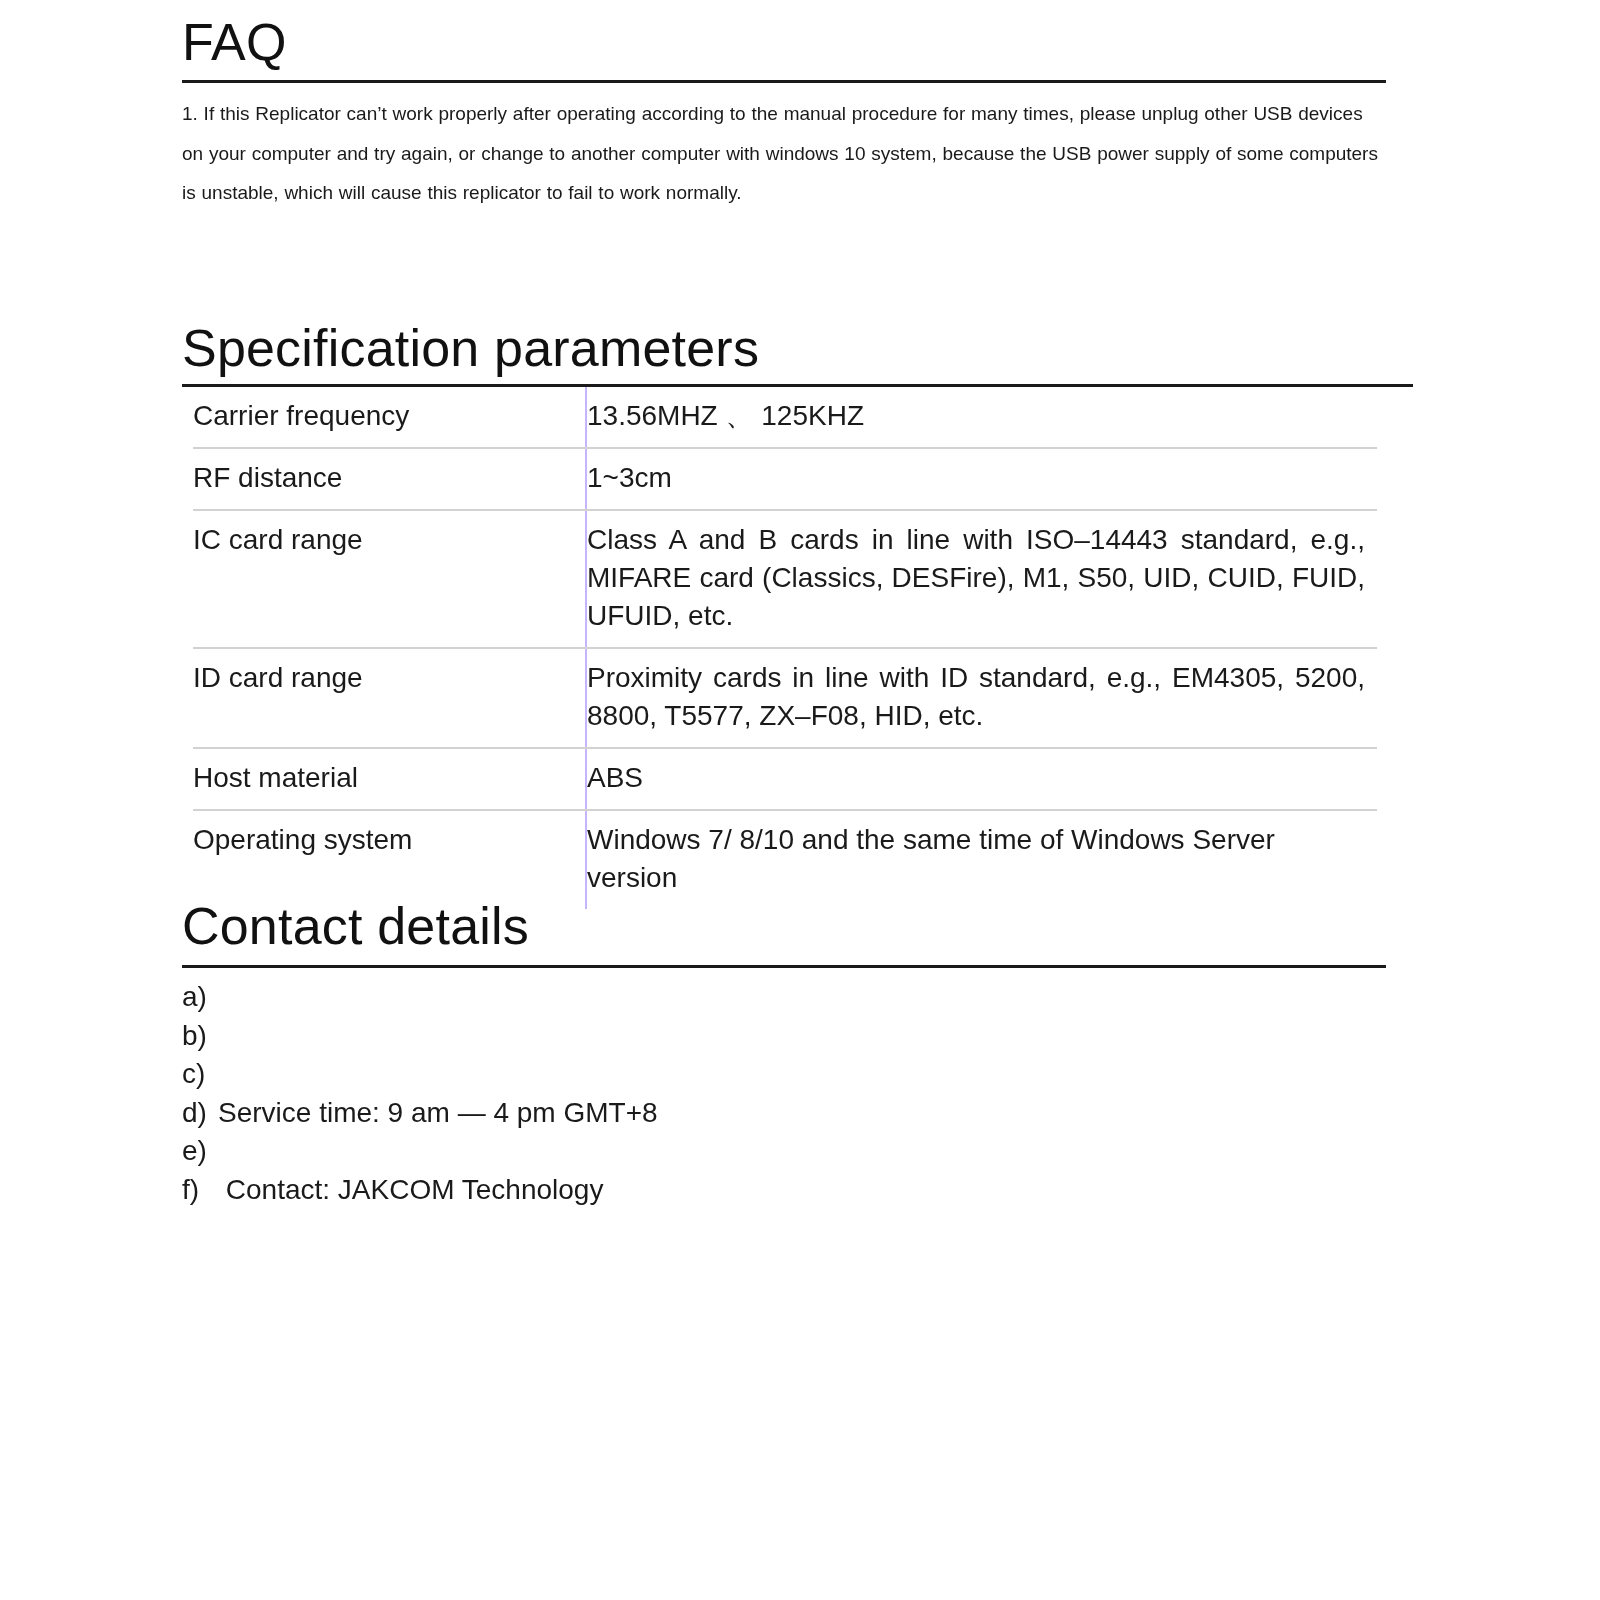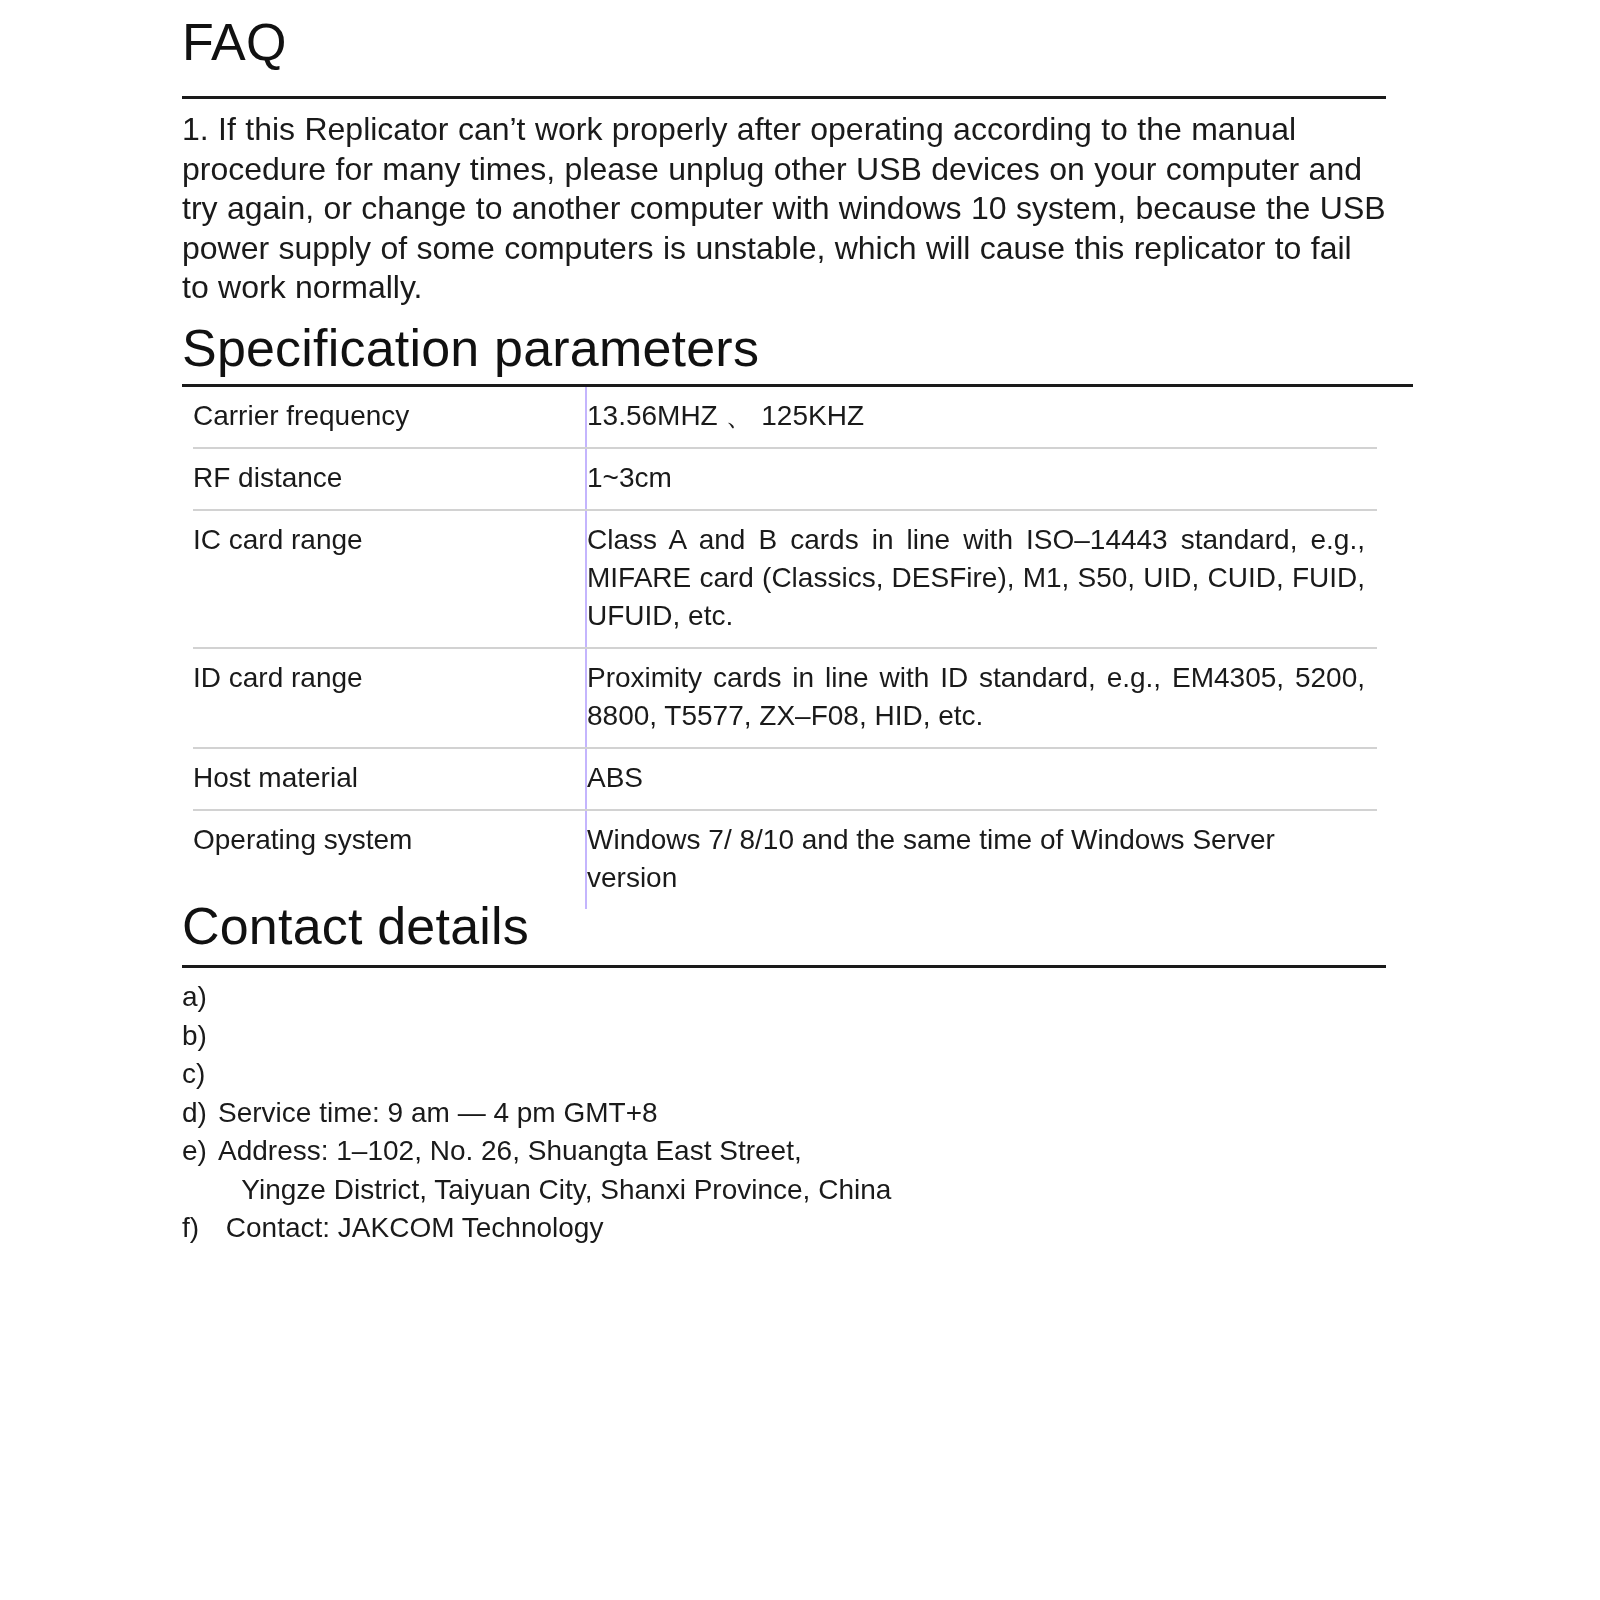--- a/index.html
+++ b/index.html
@@ -28,35 +28,35 @@
     position: absolute;
     left: 182px;
   }
   .section-title {
     font-size: 52px;
     font-weight: 400;
     line-height: 1.0;
     letter-spacing: 0.2px;
     color: #111111;
     margin: 0;
-    padding: 0 0 28px 0;
+    padding: 0 0 12px 0;
     white-space: nowrap;
   }
   .rule {
     height: 0;
     border: 0;
     border-top: 3px solid #1a1a1a;
     margin: 0;
   }
 
   
   #faq-section { top: 16px; width: 1204px; }
   #faq-section .rule { width: 1204px; }
   .faq-body {
-    font-size: 32px;
+    font-size: 19px;
     line-height: 39.5px;
     color: #1a1a1a;
     margin: 0;
     padding-top: 11px;
     width: 1204px;
     text-align: left;
     word-spacing: 0.5px;
   }
 
   
@@ -178,22 +178,20 @@
       </li>
       <li>
         <span class="marker">c)</span>
       </li>
       <li>
         <span class="marker">d)</span>
         <span class="ctext">Service time: 9 am — 4 pm GMT+8</span>
       </li>
       <li>
         <span class="marker">e)</span>
-        <span class="ctext">Address: 1–102, No. 26, Shuangta East Street,
-   Yingze District, Taiyuan City, Shanxi Province, China</span>
       </li>
       <li>
         <span class="marker">f)</span>
         <span class="ctext"> Contact: JAKCOM Technology</span>
       </li>
     </ul>
   </section>
 
 </div>
 

